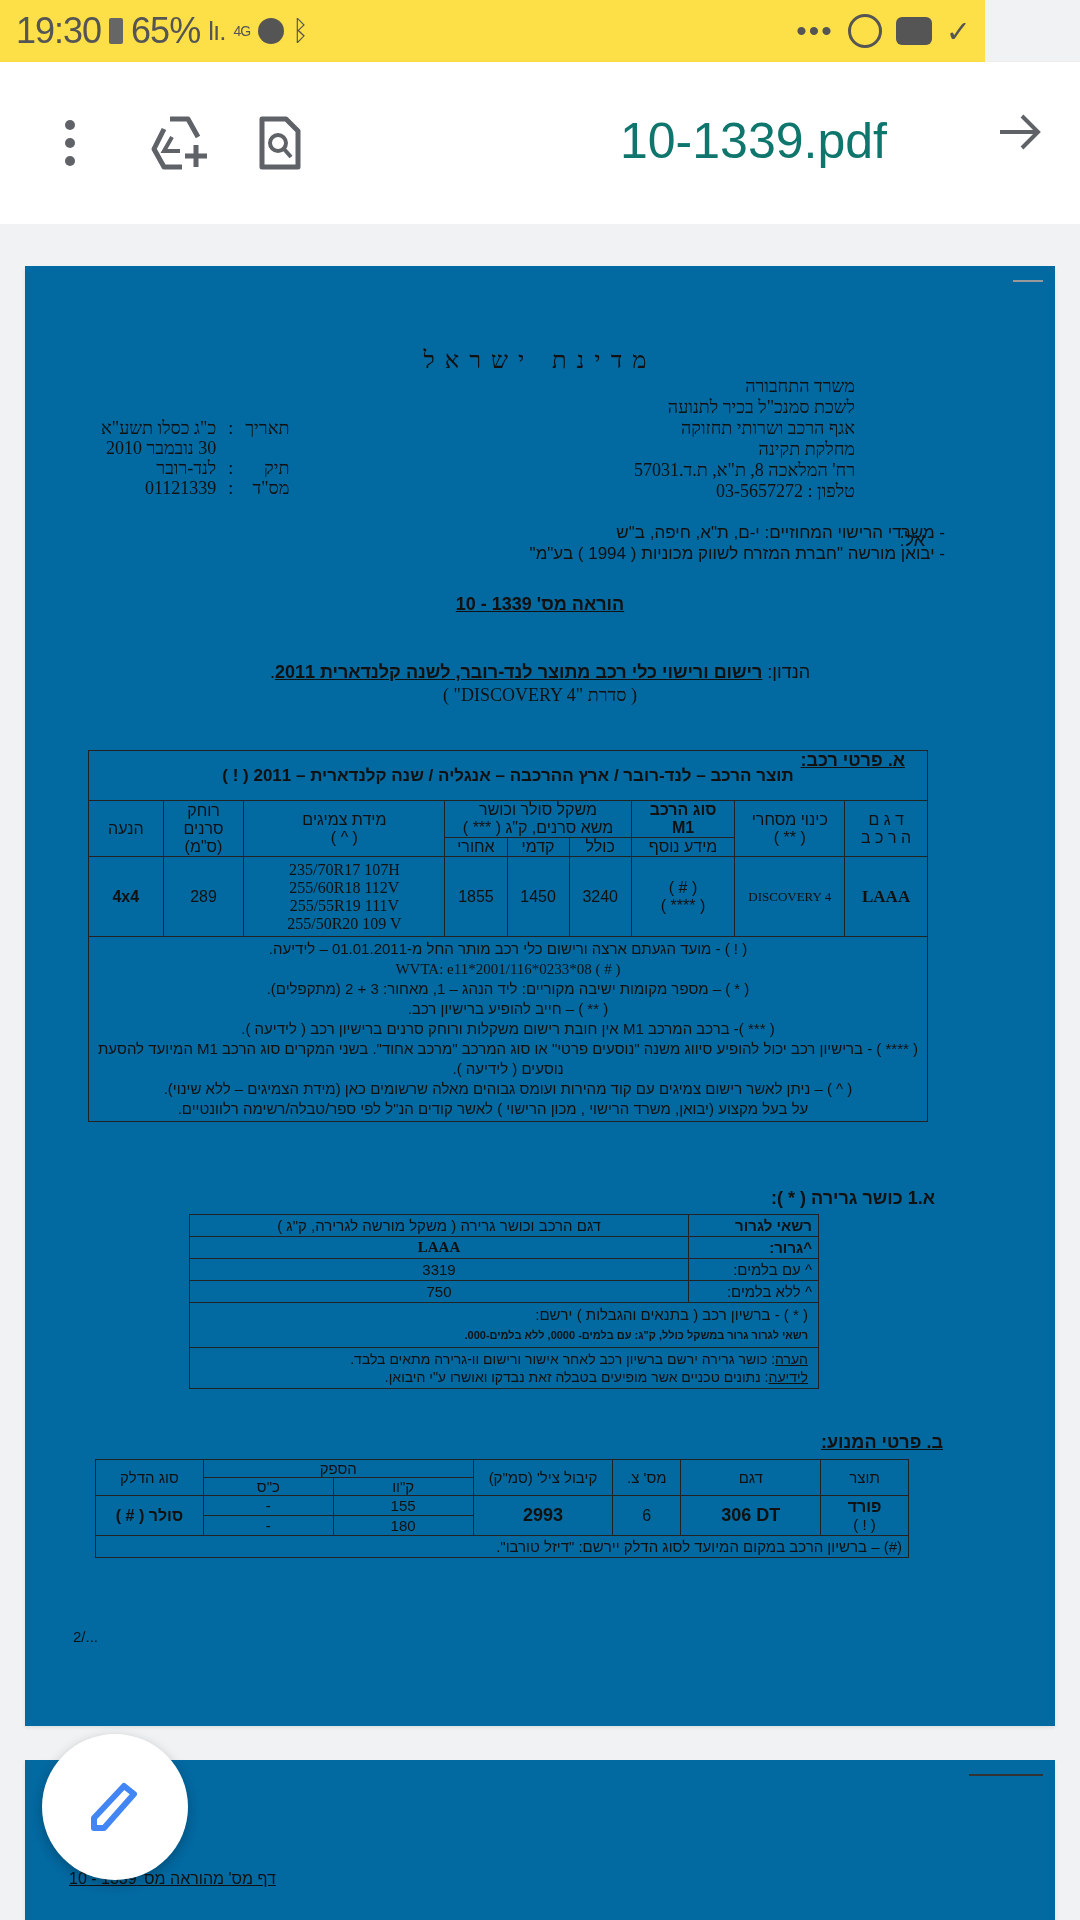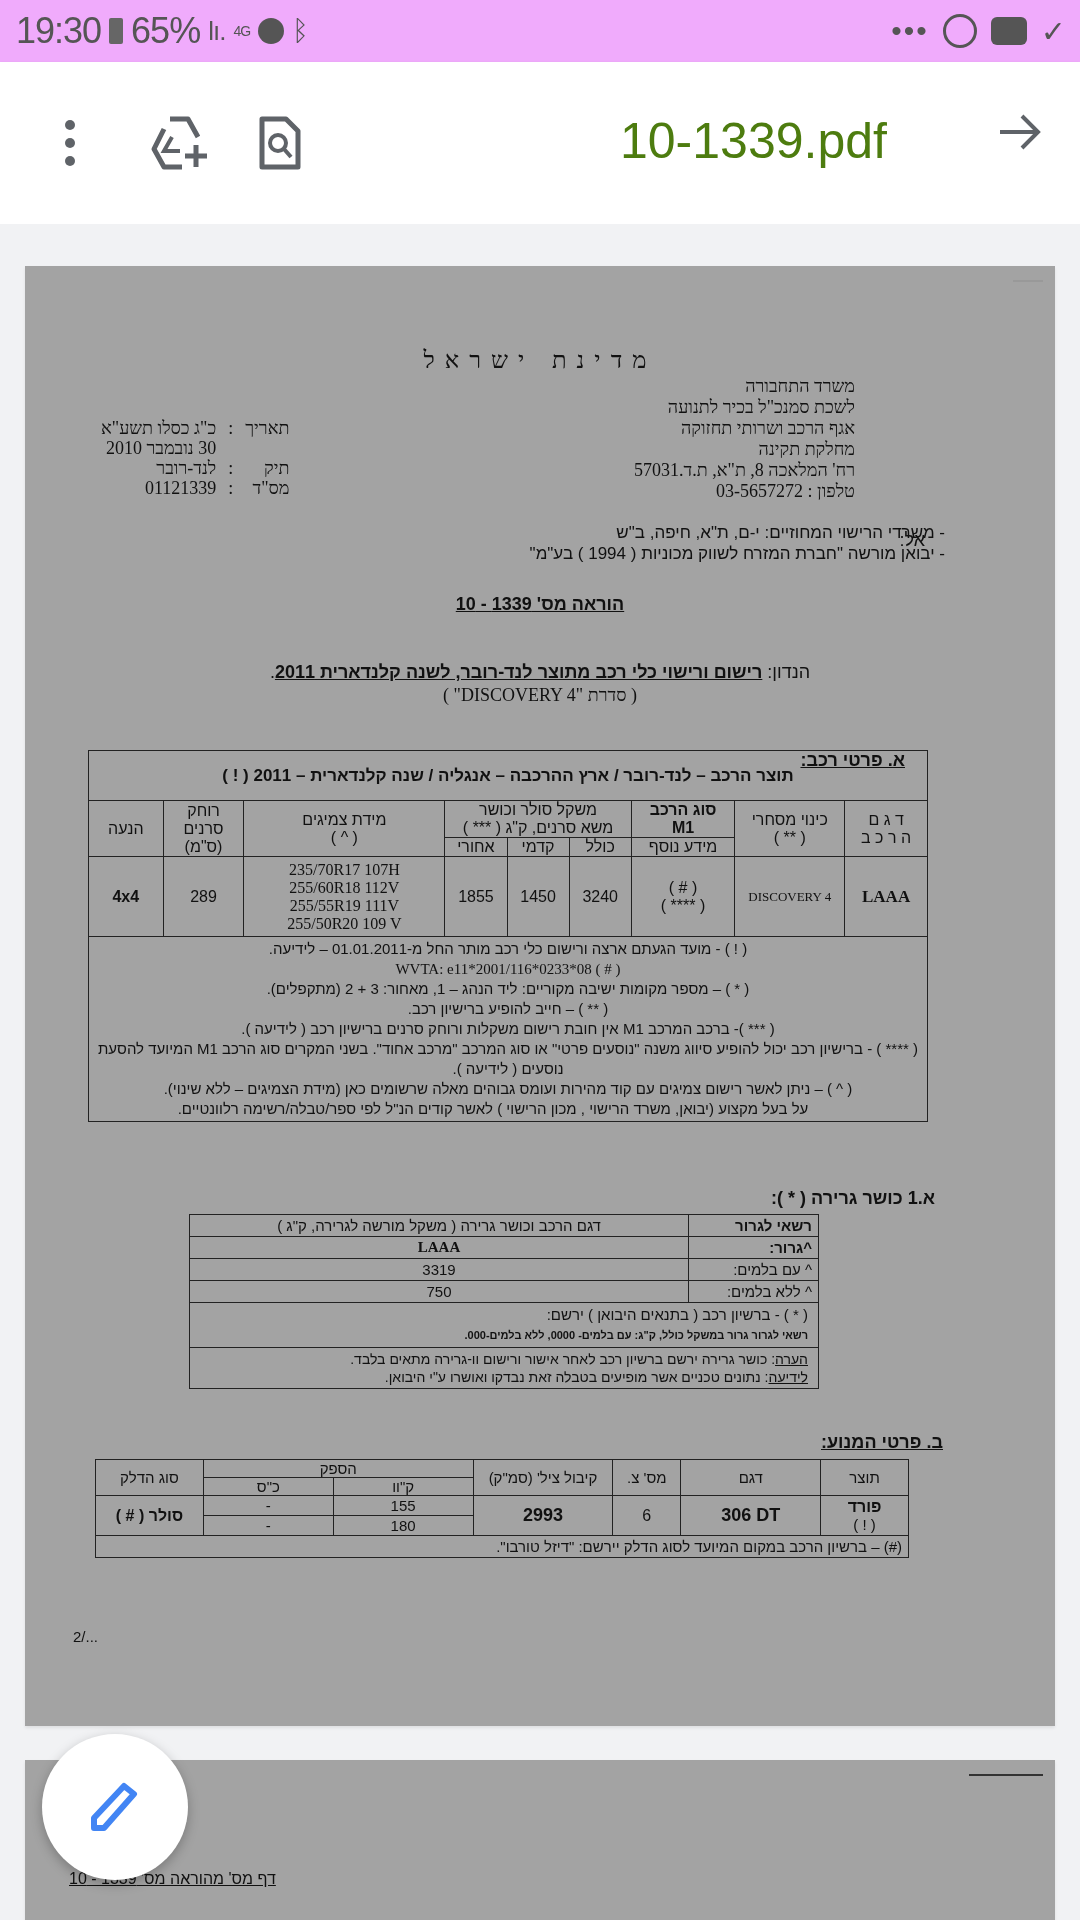--- a/index.html
+++ b/index.html
@@ -1,25 +1,25 @@
 <!DOCTYPE html>
 <html><head>
 <meta charset="utf-8">
 <style>
   * { box-sizing: border-box; margin: 0; padding: 0; }
   html, body { width: 1080px; height: 1920px; overflow: hidden; background: #f1f2f4; font-family: "Liberation Sans", sans-serif; color: #111; }
-  .statusbar { position: absolute; top: 0; left: 0; width: 1080px; height: 62px; background: #f0abfc; display: flex; align-items: center; justify-content: space-between; padding: 0 14px 0 16px; color: #555; }
+  .statusbar { position: absolute; top: 0; left: 0; width: 985px; height: 62px; background: #fde047; display: flex; align-items: center; justify-content: space-between; padding: 0 14px 0 16px; color: #555; }
   .sb-left { display: flex; align-items: center; gap: 8px; font-size: 36px; letter-spacing: -1px; }
   .sb-right { display: flex; align-items: center; gap: 14px; font-size: 30px; }
   .appbar { position: absolute; top: 62px; left: 0; width: 1080px; height: 162px; background: #fff; box-shadow: 0 2px 4px rgba(0,0,0,0.15); display: flex; align-items: center; padding: 0 30px 0 40px; }
   .appbar .icon-btn { width: 60px; height: 60px; display: flex; align-items: center; justify-content: center; cursor: pointer; }
-  .appbar .title { position: absolute; left: 620px; top: 50px; font-size: 50px; color: #4d7c0f; }
+  .appbar .title { position: absolute; left: 620px; top: 50px; font-size: 50px; color: #0f766e; }
   .appbar .fwd { position: absolute; right: 38px; top: 48px; }
   .viewer { position: absolute; top: 224px; left: 0; width: 1080px; height: 1696px; background: #f1f2f4; overflow: hidden; }
-  .page { position: absolute; left: 25px; width: 1030px; background: #a3a3a3; box-shadow: 0 2px 3px rgba(0,0,0,0.08); }
+  .page { position: absolute; left: 25px; width: 1030px; background: #0369a1; box-shadow: 0 2px 3px rgba(0,0,0,0.08); }
   .page1 { top: 42px; height: 1460px; }
   .page2 { top: 1536px; height: 200px; }
   .doc { direction: rtl; font-family: "Liberation Sans", sans-serif; font-size: 17px; color: #111; }
   .abs { position: absolute; }
   .state-title { left: 0; width: 1030px; top: 80px; text-align: center; font-family: "DejaVu Serif", serif; font-size: 24px; letter-spacing: 10px; }
   .ministry { right: 200px; top: 110px; line-height: 21px; font-family: "Liberation Serif", serif; font-size: 18px; text-align: right; }
   .meta { left: 70px; top: 152px; font-family: "Liberation Serif", serif; font-size: 18px; line-height: 20px; }
   .meta table { border-collapse: collapse; }
   .meta td { padding: 0 6px; }
   .to-block { right: 110px; top: 256px; font-size: 17px; line-height: 21px; }
@@ -230,21 +230,21 @@
       <tr>
         <td style="text-align:right;padding-right:6px;">^ עם בלמים:</td>
         <td>3319</td>
       </tr>
       <tr>
         <td style="text-align:right;padding-right:6px;">^ ללא בלמים:</td>
         <td>750</td>
       </tr>
       <tr>
         <td colspan="2" style="text-align:right;padding:2px 10px;line-height:20px;">
-          <div>( * ) - ברשיון רכב ( בתנאים היבואן ) ירשם:</div>
+          <div>( * ) - ברשיון רכב ( בתנאים והגבלות ) ירשם:</div>
           <div style="font-weight:bold;font-size:11px;">רשאי לגרור גרור במשקל כולל, ק"ג: עם בלמים- 0000, ללא בלמים-000.</div>
         </td>
       </tr>
       <tr>
         <td colspan="2" style="text-align:right;padding:2px 10px;line-height:18px;font-size:14px;">
           <div><u>הערה</u><span>: כושר גרירה ירשם ברשיון רכב לאחר אישור ורישום וו-גרירה מתאים בלבד.</span></div>
           <div><u>לידיעה</u><span>: נתונים טכניים אשר מופיעים בטבלה זאת נבדקו ואושרו ע"י היבואן.</span></div>
         </td>
       </tr>
     </tbody>

